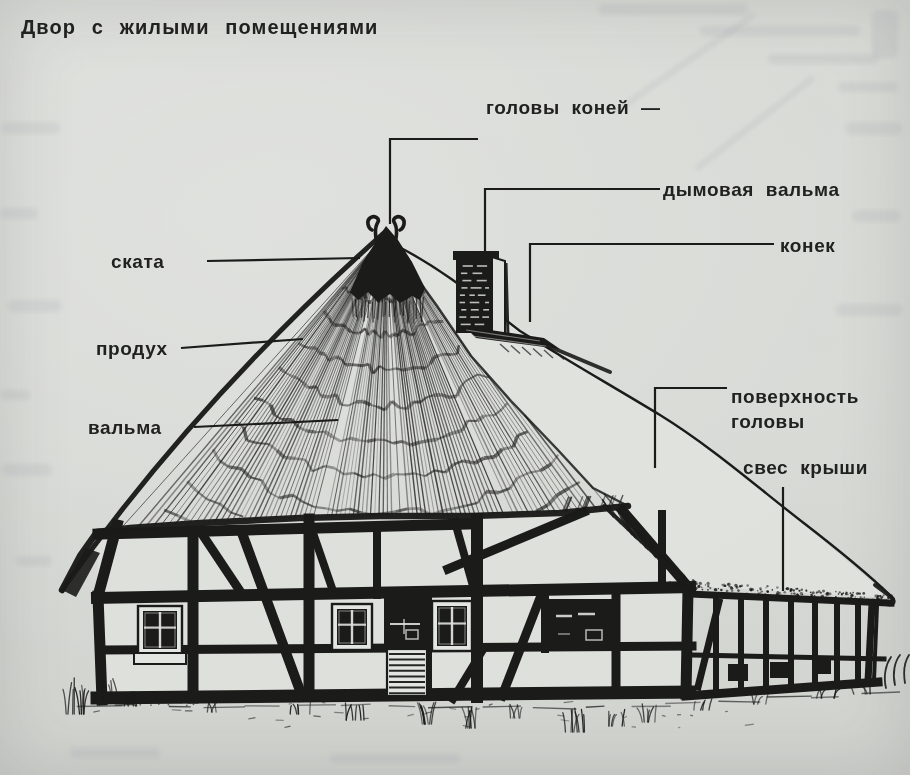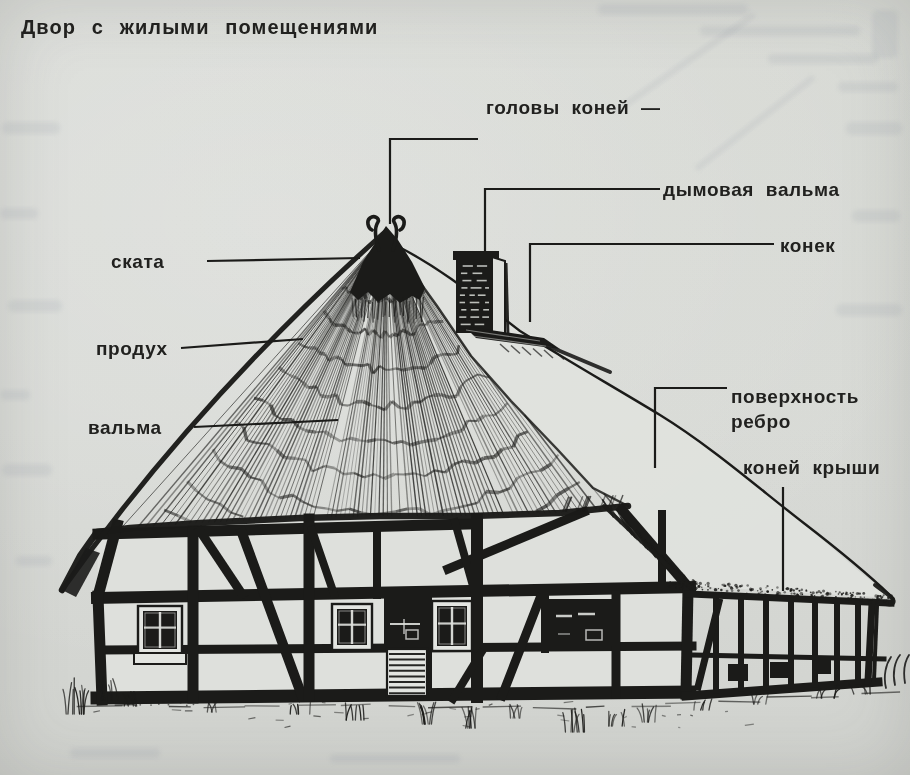--- a/index.html
+++ b/index.html
@@ -950,17 +950,17 @@
   <div class="label" style="left:486px;top:95px">
     <div>головы коней —</div>
   </div>
 
   <div class="label" style="left:663px;top:177px">дымовая вальма</div>
 
   <div class="label" style="left:780px;top:233px">конек</div>
 
   <div class="label" style="left:731px;top:384px">
     <div>поверхность</div>
-    <div>ребро</div>
+    <div>головы</div>
   </div>
 
-  <div class="label" style="left:743px;top:455px">коней крыши</div>
+  <div class="label" style="left:743px;top:455px">свес крыши</div>
 </div>
 
 </body></html>

